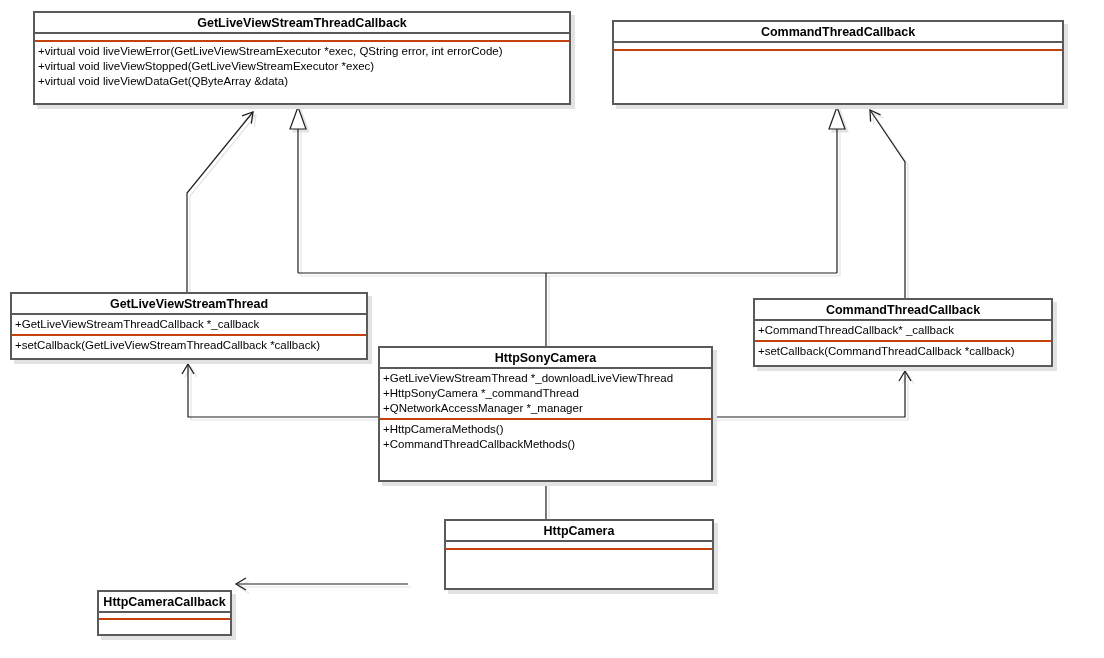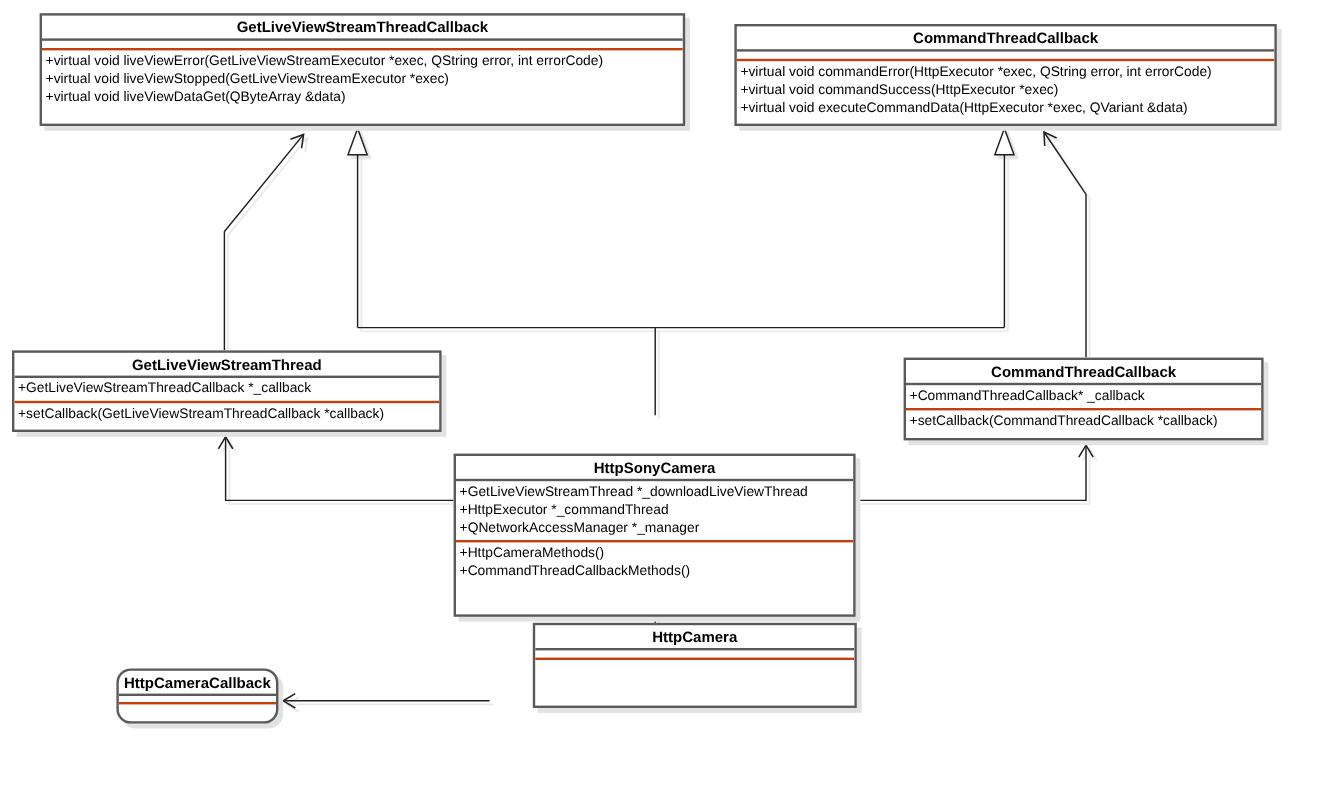--- a/index.html
+++ b/index.html
@@ -115,25 +115,20 @@
     <div class="uml-compartment last">
       <div class="uml-member">+virtual void liveViewError(GetLiveViewStreamExecutor *exec, QString error, int errorCode)</div>
       <div class="uml-member">+virtual void liveViewStopped(GetLiveViewStreamExecutor *exec)</div>
       <div class="uml-member">+virtual void liveViewDataGet(QByteArray &amp;data)</div>
     </div>
   </div>
 
   <div class="uml-class" style="left:612px; top:20px; width:452px; height:85px;">
     <div class="uml-title">CommandThreadCallback</div>
     <div class="uml-compartment empty" style="height:8px;"></div>
-    <div class="uml-compartment last">
-      <div class="uml-member">+virtual void commandError(HttpExecutor *exec, QString error, int errorCode)</div>
-      <div class="uml-member">+virtual void commandSuccess(HttpExecutor *exec)</div>
-      <div class="uml-member">+virtual void executeCommandData(HttpExecutor *exec, QVariant &amp;data)</div>
-    </div>
   </div>
 
   <div class="uml-class" style="left:10px; top:292px; width:358px; height:68px;">
     <div class="uml-title">GetLiveViewStreamThread</div>
     <div class="uml-compartment">
       <div class="uml-member">+GetLiveViewStreamThreadCallback *_callback</div>
     </div>
     <div class="uml-compartment last">
       <div class="uml-member">+setCallback(GetLiveViewStreamThreadCallback *callback)</div>
     </div>
@@ -142,37 +137,37 @@
   <div class="uml-class" style="left:753px; top:298px; width:300px; height:69px;">
     <div class="uml-title">CommandThreadCallback</div>
     <div class="uml-compartment">
       <div class="uml-member">+CommandThreadCallback* _callback</div>
     </div>
     <div class="uml-compartment last">
       <div class="uml-member">+setCallback(CommandThreadCallback *callback)</div>
     </div>
   </div>
 
-  <div class="uml-class" style="left:378px; top:346px; width:335px; height:136px;margin-top:32px;">
+  <div class="uml-class" style="left:378px; top:346px; width:335px; height:136px;">
     <div class="uml-title">HttpSonyCamera</div>
     <div class="uml-compartment">
       <div class="uml-member">+GetLiveViewStreamThread *_downloadLiveViewThread</div>
-      <div class="uml-member">+HttpExecutor *_commandThread</div>
+      <div class="uml-member">+HttpSonyCamera *_commandThread</div>
       <div class="uml-member">+QNetworkAccessManager *_manager</div>
     </div>
     <div class="uml-compartment last">
       <div class="uml-member">+HttpCameraMethods()</div>
       <div class="uml-member">+CommandThreadCallbackMethods()</div>
     </div>
   </div>
 
   <div class="uml-class" style="left:408px; top:519px; width:270px; height:71px;margin-left:36px;">
     <div class="uml-title">HttpCamera</div>
     <div class="uml-compartment empty" style="height:8px;"></div>
   </div>
 
-  <div class="uml-class" style="left:97px; top:557px; width:135px; height:46px;border-radius:12px;">
+  <div class="uml-class" style="left:97px; top:590px; width:135px; height:46px;">
     <div class="uml-title">HttpCameraCallback</div>
     <div class="uml-compartment empty" style="height:7px;"></div>
     <div class="uml-compartment empty last"></div>
   </div>
 
 </div>
 
 </body></html>

